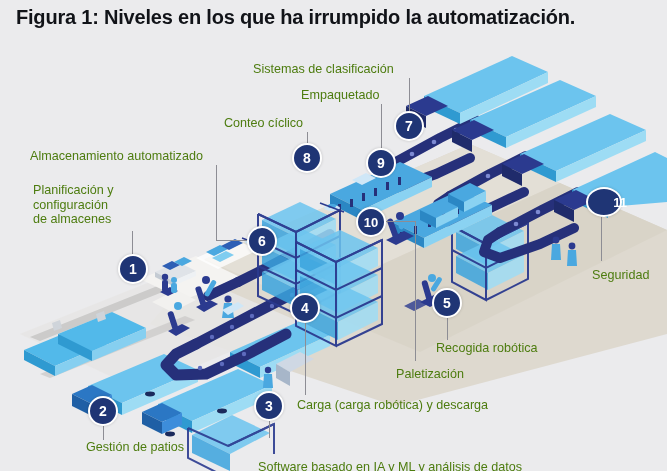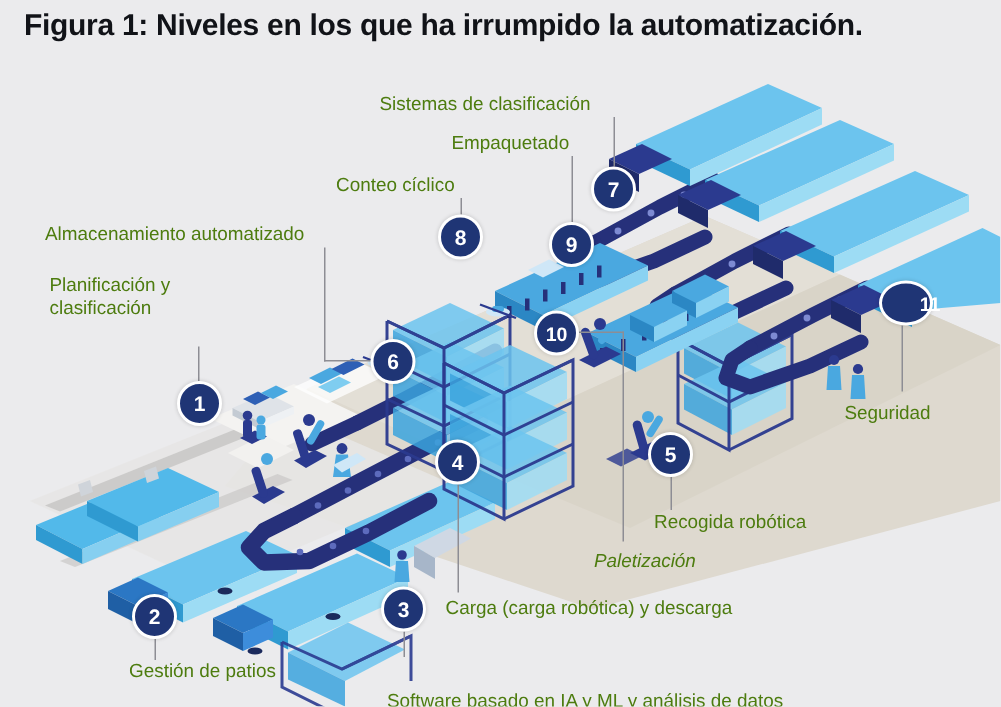--- a/index.html
+++ b/index.html
@@ -392,21 +392,22 @@
     <g>
       <circle cx="268" cy="336" r="3.2" fill="#2b3a8f"></circle>
       <polygon points="264,340 272,340 273,354 263,354" fill="#4aa8e0"></polygon>
       <polygon points="276,330 300,318 314,325 290,338" fill="#cfd8e4"></polygon>
       <polygon points="276,330 290,338 290,352 276,344" fill="#a7b6c9"></polygon>
     </g>
   </svg>
 
   <div class="lbl center" style="left:33px;top:183px;width:140px;">
     <div>Planificación y</div>
-    <div>clasificación</div>
+    <div>configuración</div>
+    <div>de almacenes</div>
   </div>
   <div class="leader v" style="left:132px;top:231px;height:23px;"></div>
   <div class="badge" style="left:118px;top:254px;">
     <span>1</span>
   </div>
 
   <div class="lbl" style="left:30px;top:149px;">Almacenamiento automatizado</div>
   <div class="leader v" style="left:216px;top:165px;height:76px;"></div>
   <div class="leader h" style="left:216px;top:240px;width:32px;"></div>
   <div class="badge" style="left:247px;top:226px;">
@@ -428,28 +429,28 @@
   <div class="lbl" style="left:253px;top:62px;">Sistemas de clasificación</div>
   <div class="leader v" style="left:409px;top:78px;height:33px;"></div>
   <div class="badge" style="left:394px;top:111px;">
     <span>7</span>
   </div>
 
   <div class="badge wide" style="left:586px;top:187px;padding-left:32px;">
     <span>11</span>
   </div>
   <div class="leader v" style="left:601px;top:217px;height:44px;"></div>
-  <div class="lbl" style="left:563px;top:268px;">Seguridad</div>
+  <div class="lbl" style="left:592px;top:268px;">Seguridad</div>
 
   <div class="badge wide" style="left:356px;top:207px;">
     <span>10</span>
   </div>
   <div class="leader h" style="left:386px;top:221px;width:30px;"></div>
   <div class="leader v" style="left:415px;top:221px;height:140px;"></div>
-  <div class="lbl" style="left:396px;top:367px;font-style:italic;">Paletización</div>
+  <div class="lbl" style="left:396px;top:367px;">Paletización</div>
 
   <div class="badge" style="left:432px;top:288px;">
     <span>5</span>
   </div>
   <div class="leader v" style="left:447px;top:318px;height:22px;"></div>
   <div class="lbl" style="left:436px;top:341px;">Recogida robótica</div>
 
   <div class="badge" style="left:290px;top:293px;">
     <span>4</span>
   </div>

